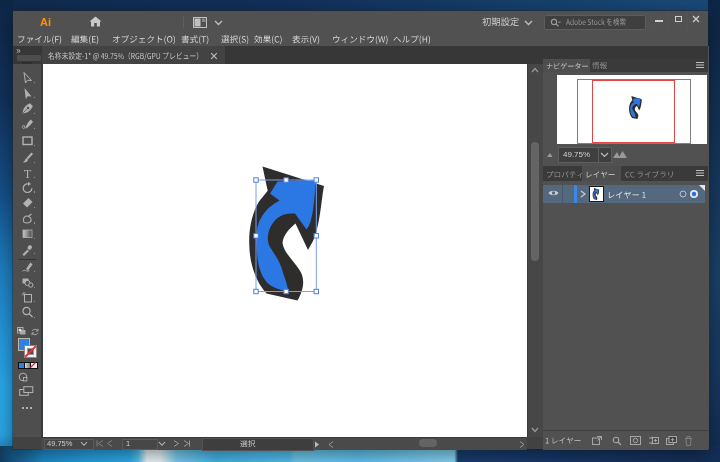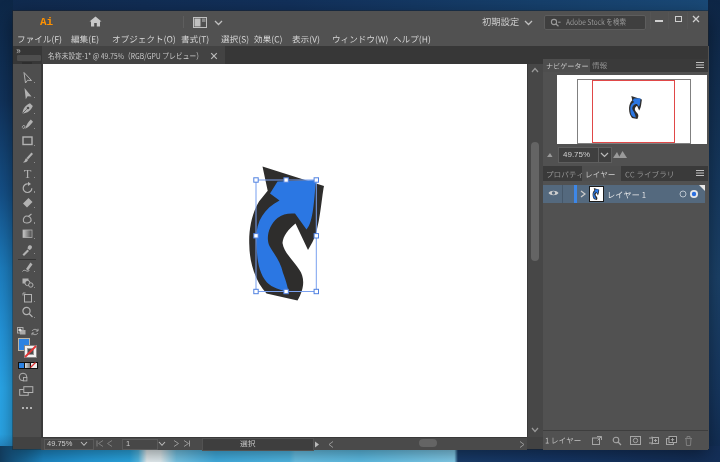--- a/index.html
+++ b/index.html
@@ -9,21 +9,21 @@
 #deskT{position:absolute;left:0;top:0;width:720px;height:11px;background:linear-gradient(90deg,#102a4e 0%,#12305a 40%,#16406c 75%,#1a4a78 100%);}
 .a{position:absolute}
 </style></head><body>
 <div id="deskT"></div>
 <div id="deskL"></div>
 <div id="deskR"></div>
 <div id="deskB"></div>
 
 <div class="a" style="left:13px;top:11px;width:695px;height:438px;background:#515151;box-shadow:0 0 0 1px #23232366,0 6px 18px rgba(0,0,0,.45)"></div>
 <div class="a" style="left:13px;top:11px;width:695px;height:22px;background:#515151"></div>
-<div class="a" style="left:40px;top:15.5px;width:20px;height:13px;color:#ff9200;font-weight:bold;font-size:11px;line-height:13px;font-family:Liberation Mono, monospace">Ai</div>
+<div class="a" style="left:40px;top:15.5px;width:20px;height:13px;color:#ff9200;font-weight:bold;font-size:11px;line-height:13px;font-family:Liberation Sans, sans-serif">Ai</div>
 <svg class="a" style="left:89px;top:16px" width="13" height="11" viewBox="0 0 13 11">
 <path d="M6.5 0.5 L12.5 5.6 L11 5.6 L11 10.5 L7.8 10.5 L7.8 7 L5.2 7 L5.2 10.5 L2 10.5 L2 5.6 L0.5 5.6 Z" fill="#c9c9c9"></path>
   </svg>
 <div class="a" style="left:183px;top:16px;width:1px;height:12px;background:#5e5e5e"></div>
 <svg class="a" style="left:193px;top:17px" width="14" height="11" viewBox="0 0 14 11">
 <rect x="0.5" y="0.5" width="13" height="10" fill="none" stroke="#c0c0c0"></rect>
 <rect x="1.5" y="1.5" width="6" height="8" fill="#c0c0c0"></rect>
 <rect x="9" y="1.5" width="3.5" height="3.5" fill="#888"></rect>
 </svg>
 <svg class="a" style="left:214px;top:20px" width="9" height="6" viewBox="0 0 9 6">

